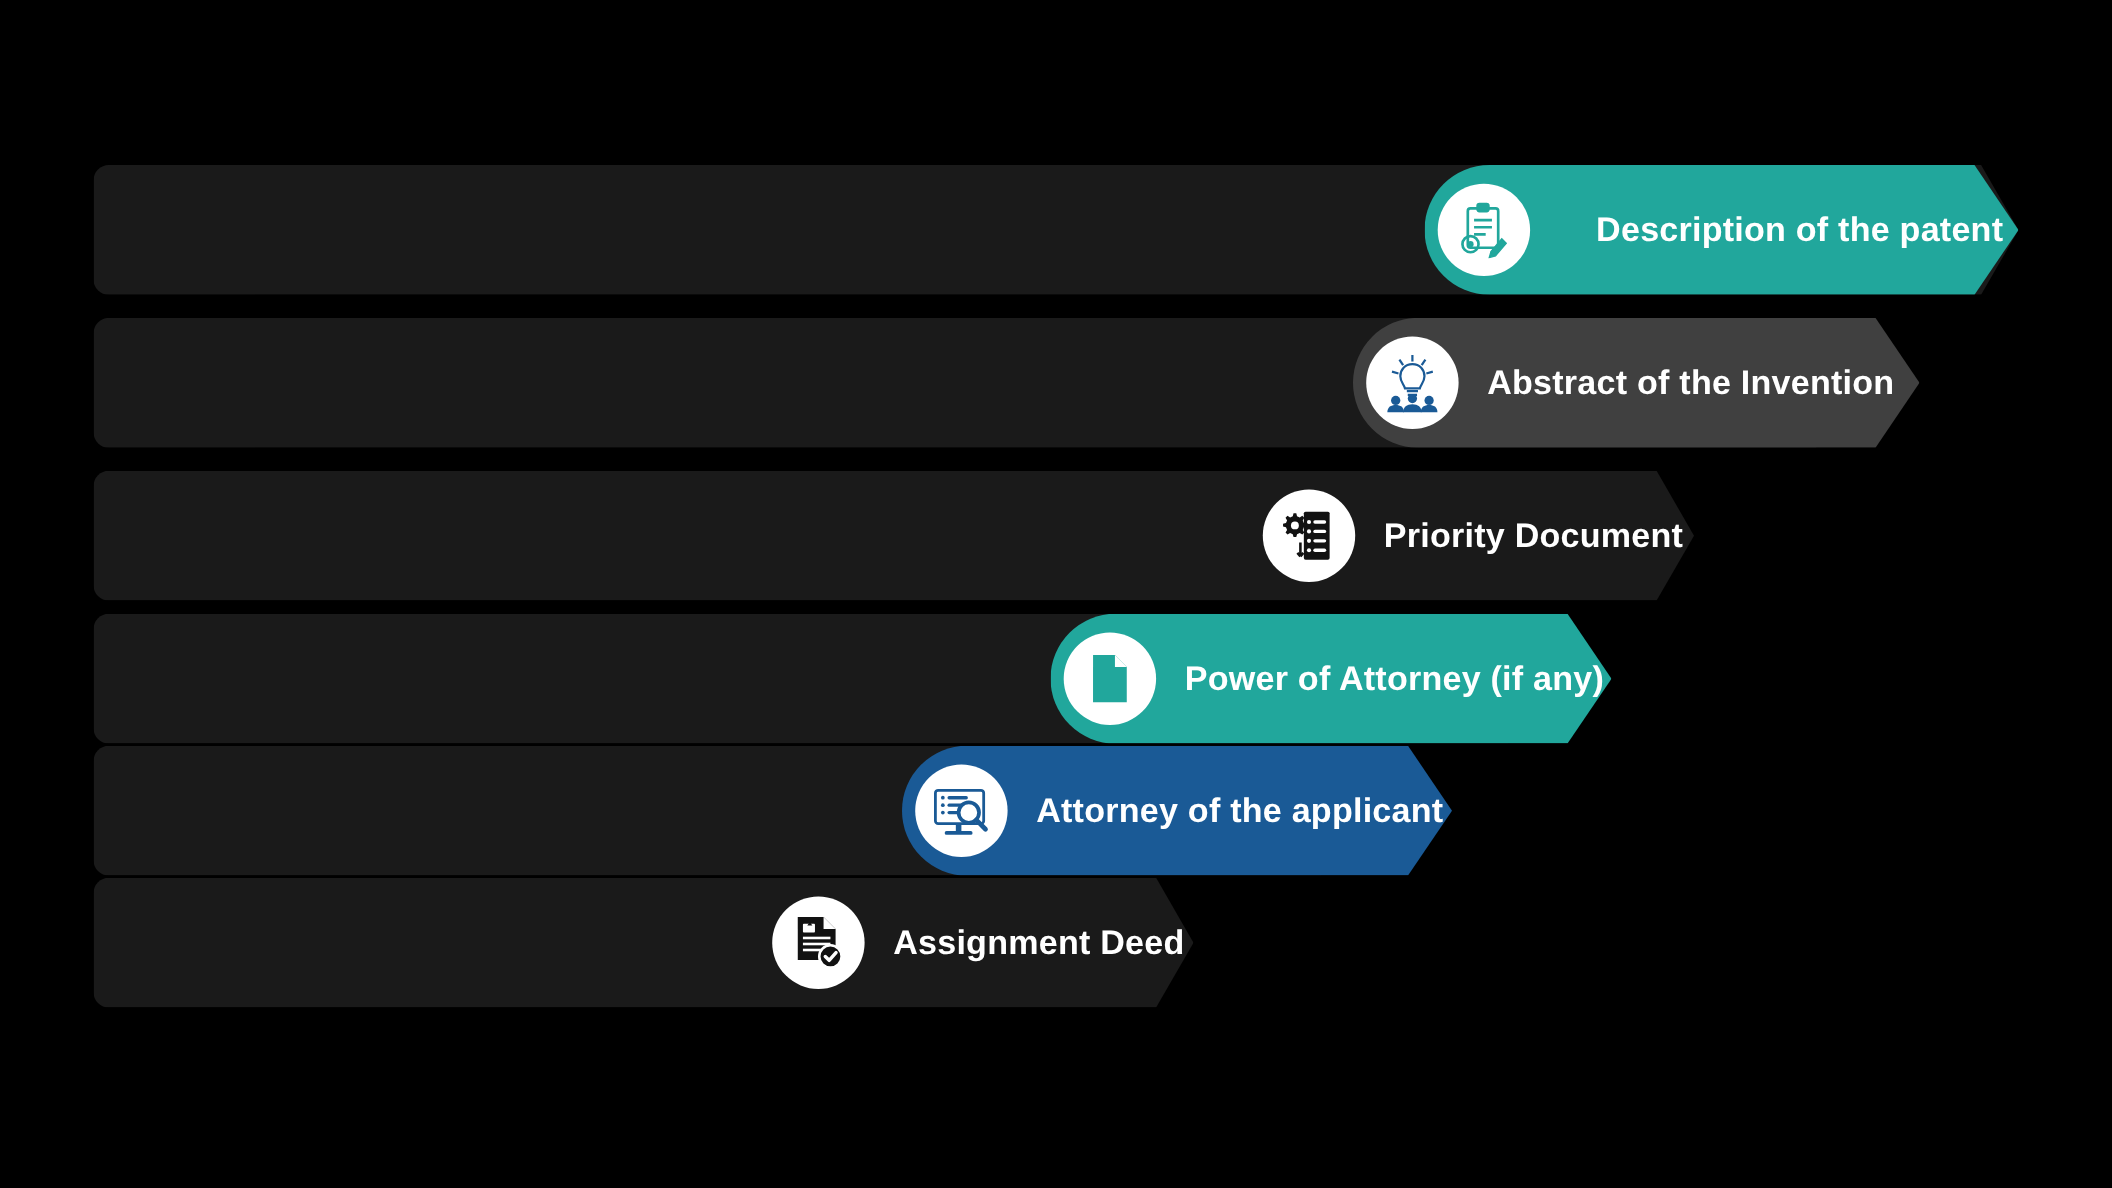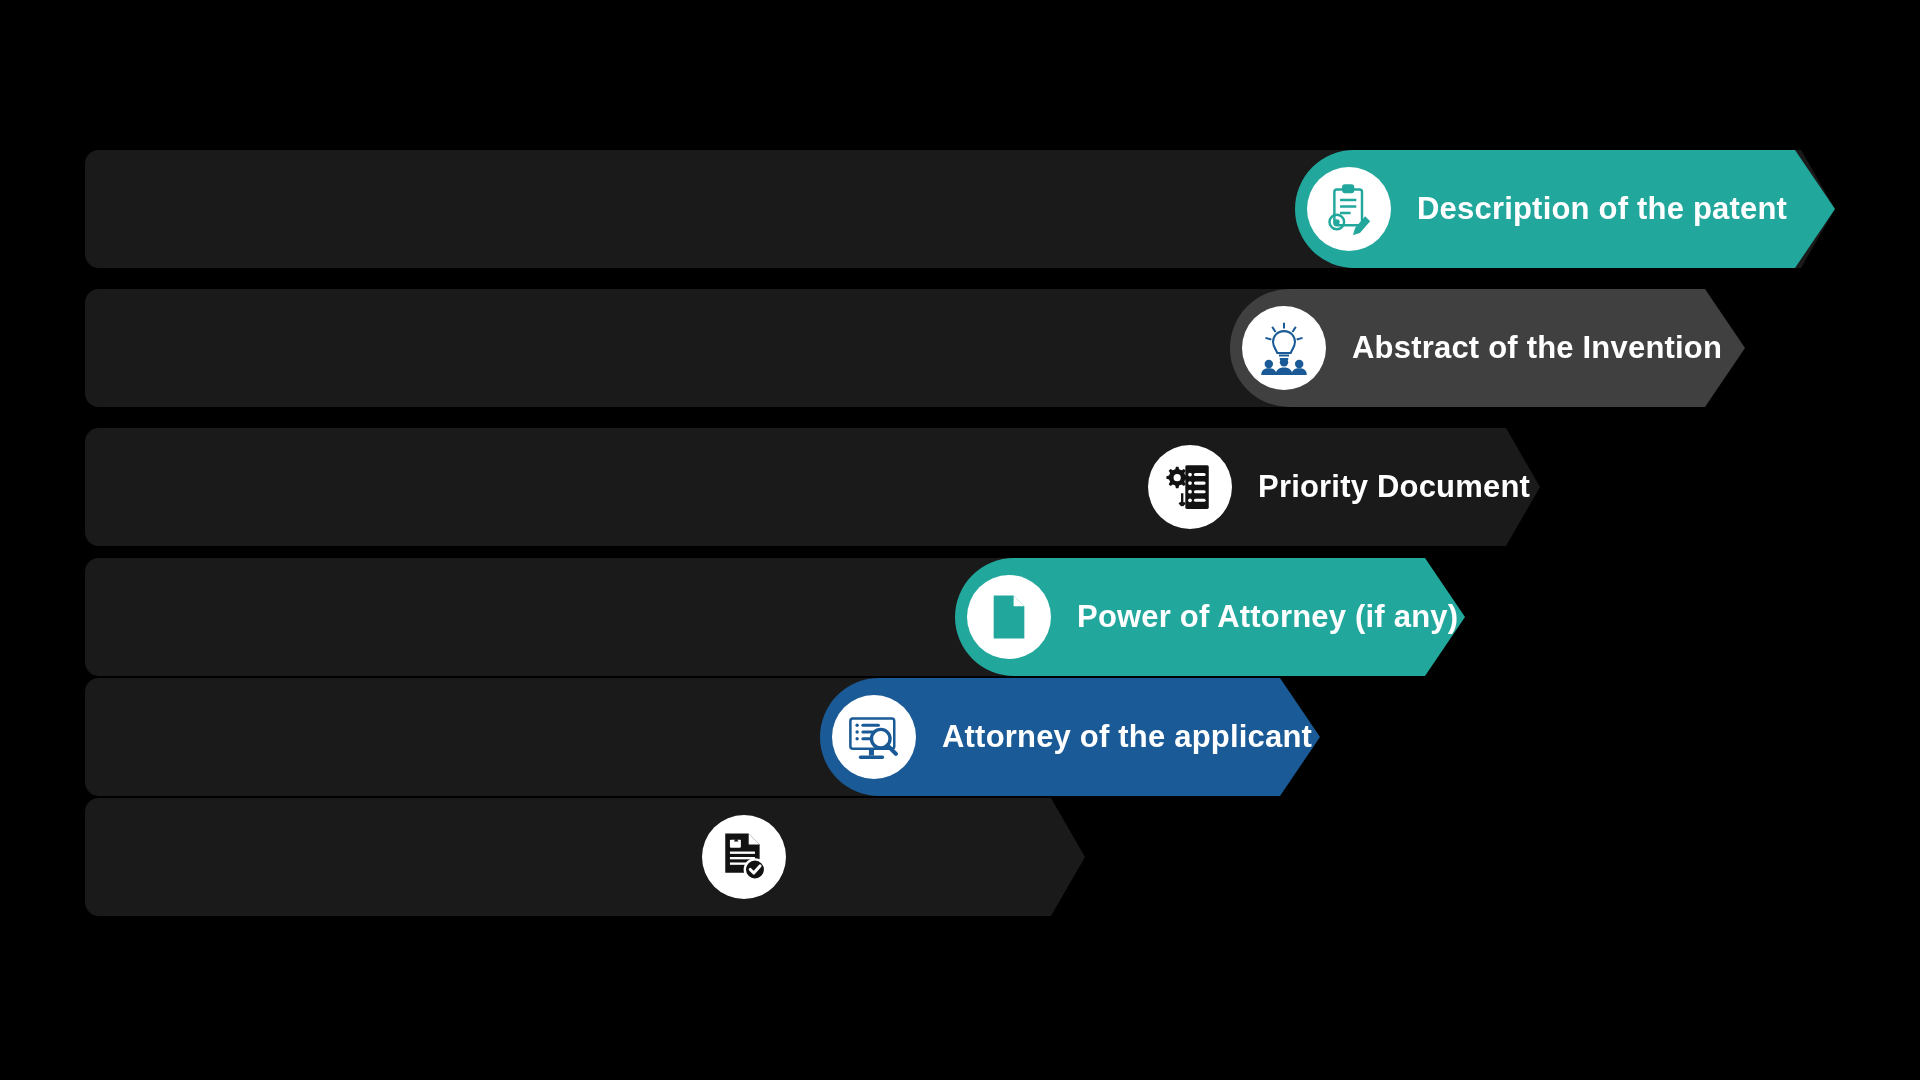--- a/index.html
+++ b/index.html
@@ -82,21 +82,21 @@
     background:#6f6f6f;
     opacity:.85;
   }
 </style>
 </head>
 <body>
 
 <div id="infographic">
     <div class="row" style="top: 150px;">
       <div class="track" style="width: 1750px; background: rgb(26, 26, 26);"></div>
-      <div class="banner" style="left: 1210px; width: 540px; background: rgb(33, 167, 156);">
+      <div class="banner" style="left: 1210px; width: 540px; background: rgb(33, 167, 156); gap: 34px;">
         <div class="sliver" style="left: 40px; width: 450px;"></div>
         <div class="icon-circle">
           <svg width="52" height="52" viewBox="0 0 64 64" fill="none" stroke="#21a79c" stroke-width="3">
         <rect x="14" y="8" width="34" height="44" rx="3"></rect>
         <rect x="25" y="3" width="12" height="8" rx="2" fill="#21a79c"></rect>
         <line x1="21" y1="21" x2="41" y2="21"></line>
         <line x1="21" y1="29" x2="41" y2="29"></line>
         <line x1="21" y1="37" x2="34" y2="37"></line>
         <circle cx="17" cy="48" r="9" fill="none"></circle>
         <circle cx="17" cy="48" r="3.5" fill="#21a79c" stroke="none"></circle>
@@ -205,15 +205,16 @@
           <rect x="14" y="10" width="14" height="10" rx="1"></rect>
           <rect x="14" y="25" width="32" height="3"></rect>
           <rect x="14" y="32" width="32" height="3"></rect>
           <rect x="14" y="39" width="22" height="3"></rect>
         </g>
         <path d="M19 12 l3 -4 3 4z" fill="#121212"></path>
         <circle cx="46" cy="48" r="13" fill="#121212" stroke="#ffffff" stroke-width="3"></circle>
         <path d="M40 48 l4.5 4.5 8 -9" stroke="#ffffff" stroke-width="4" fill="none" stroke-linecap="round" stroke-linejoin="round"></path>
       </svg>
         </div>
+        <div class="row-label">Assignment Deed</div>
       </div>
     </div>
   </div>
 
 </body></html>

